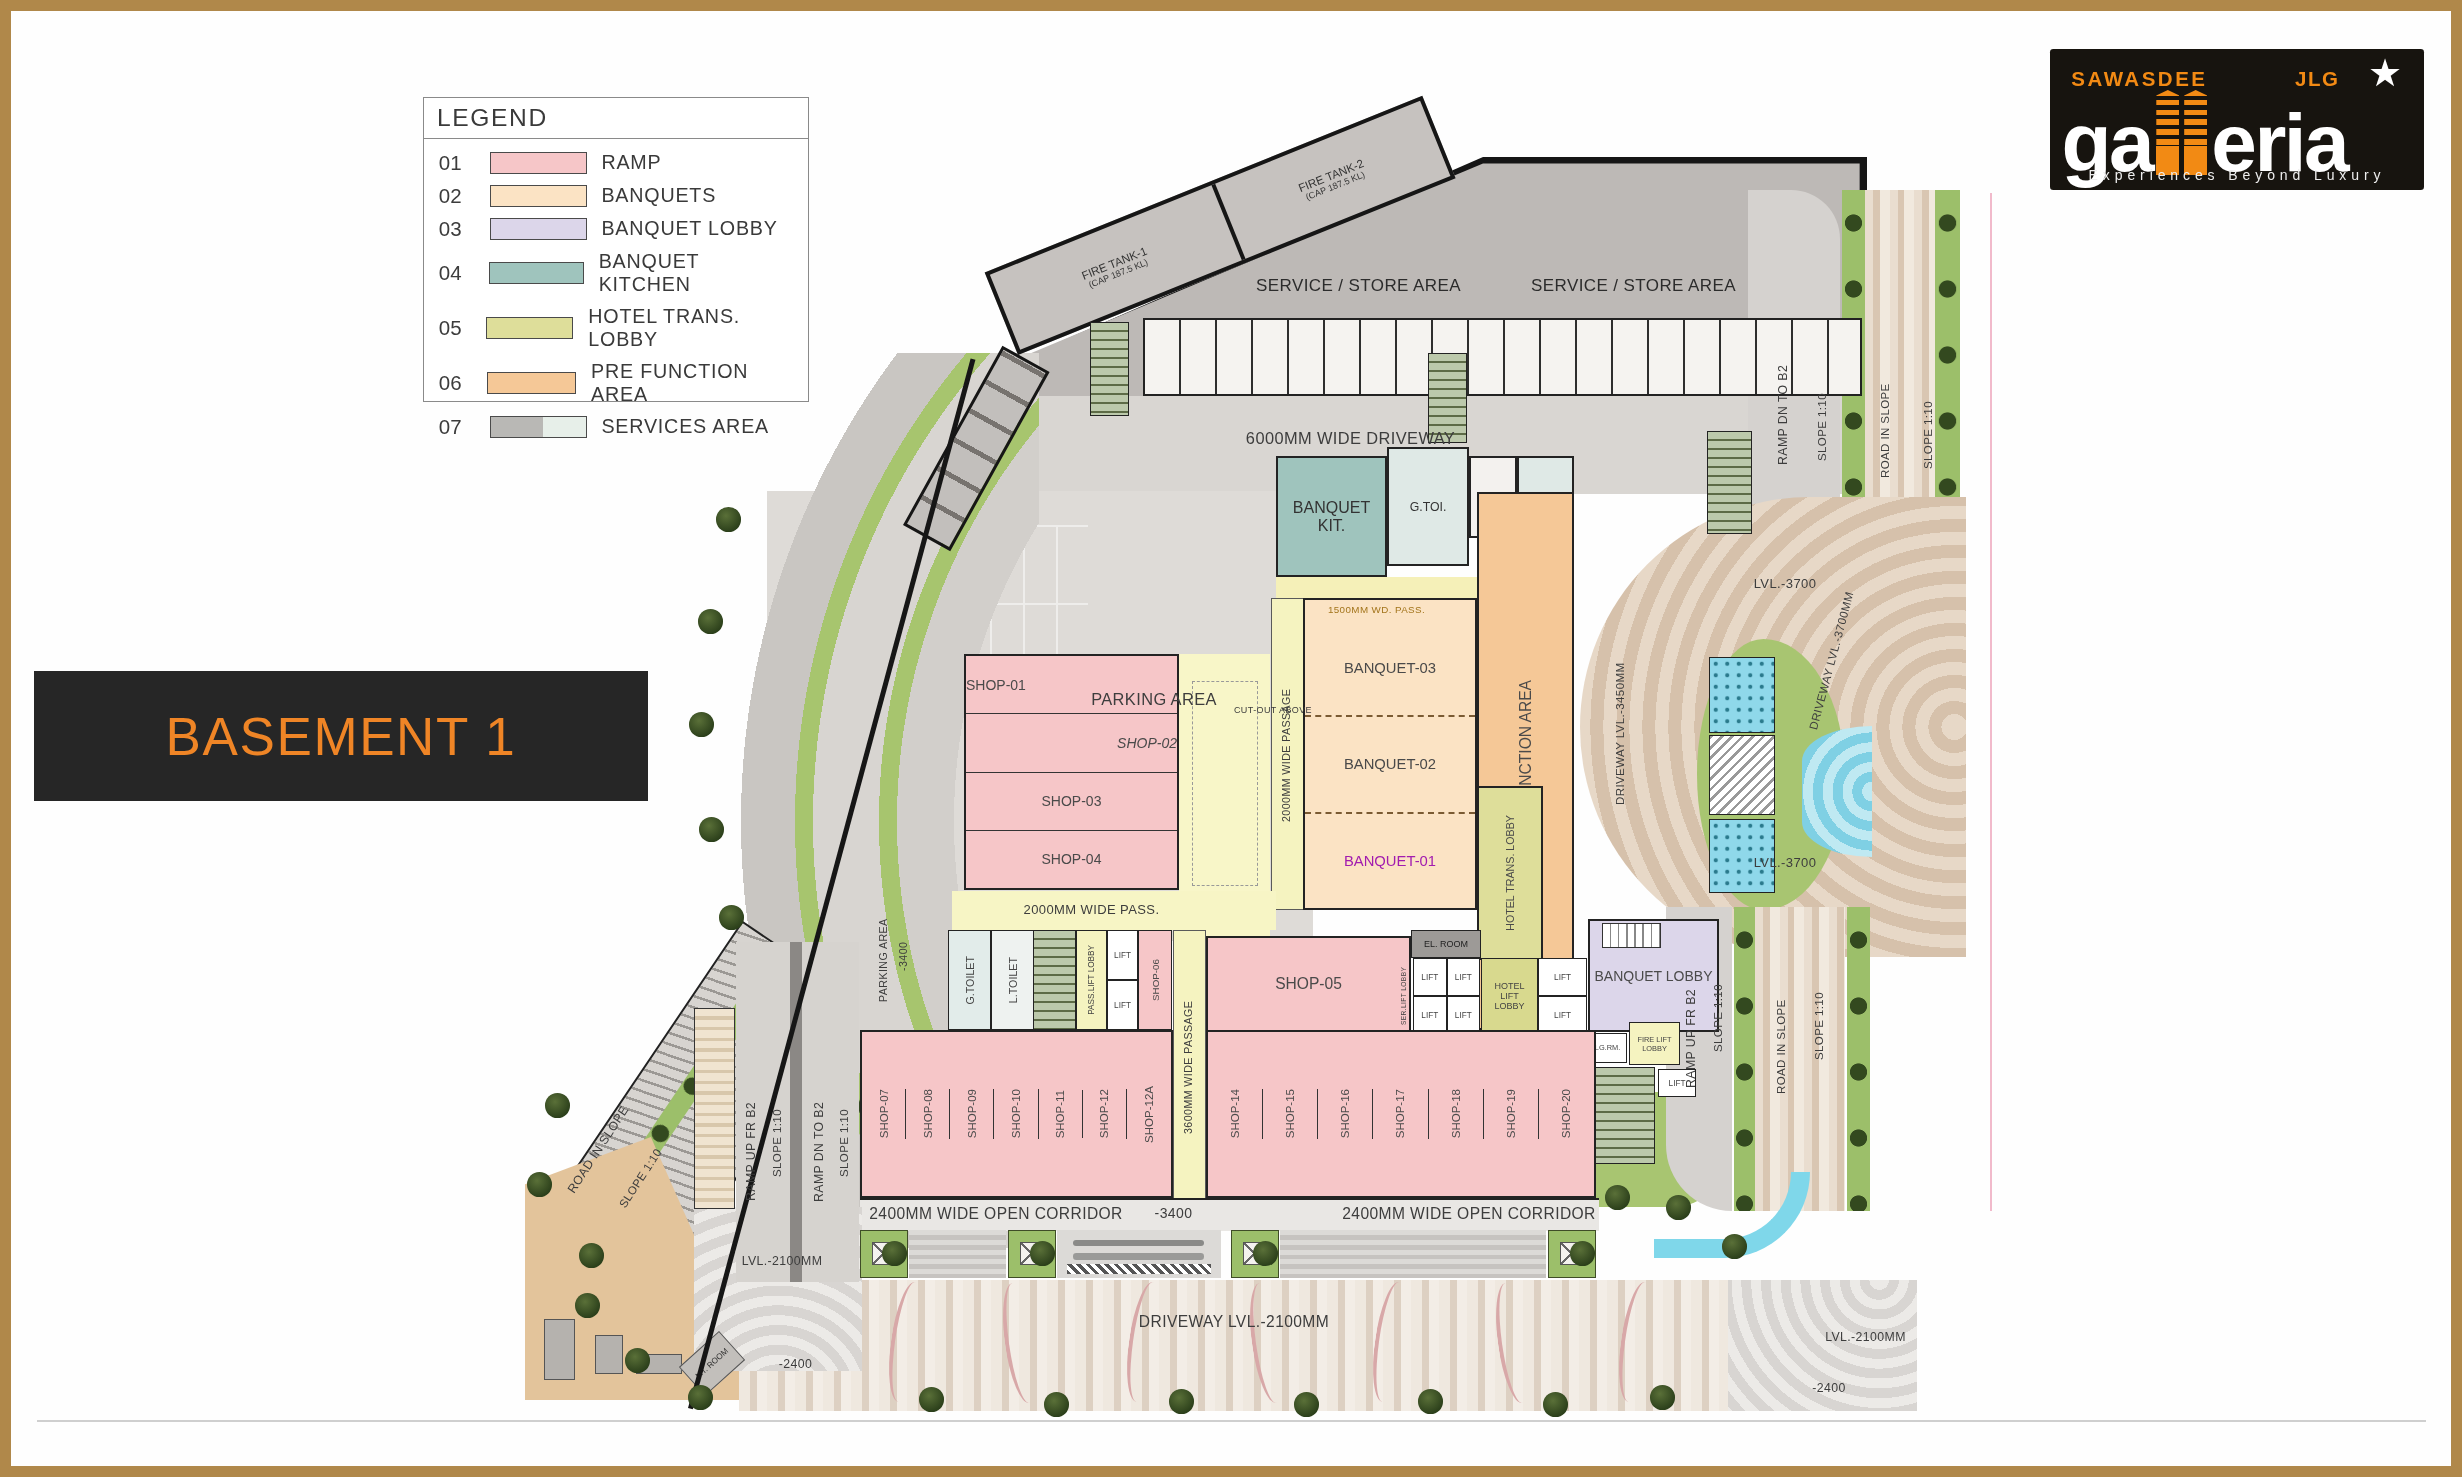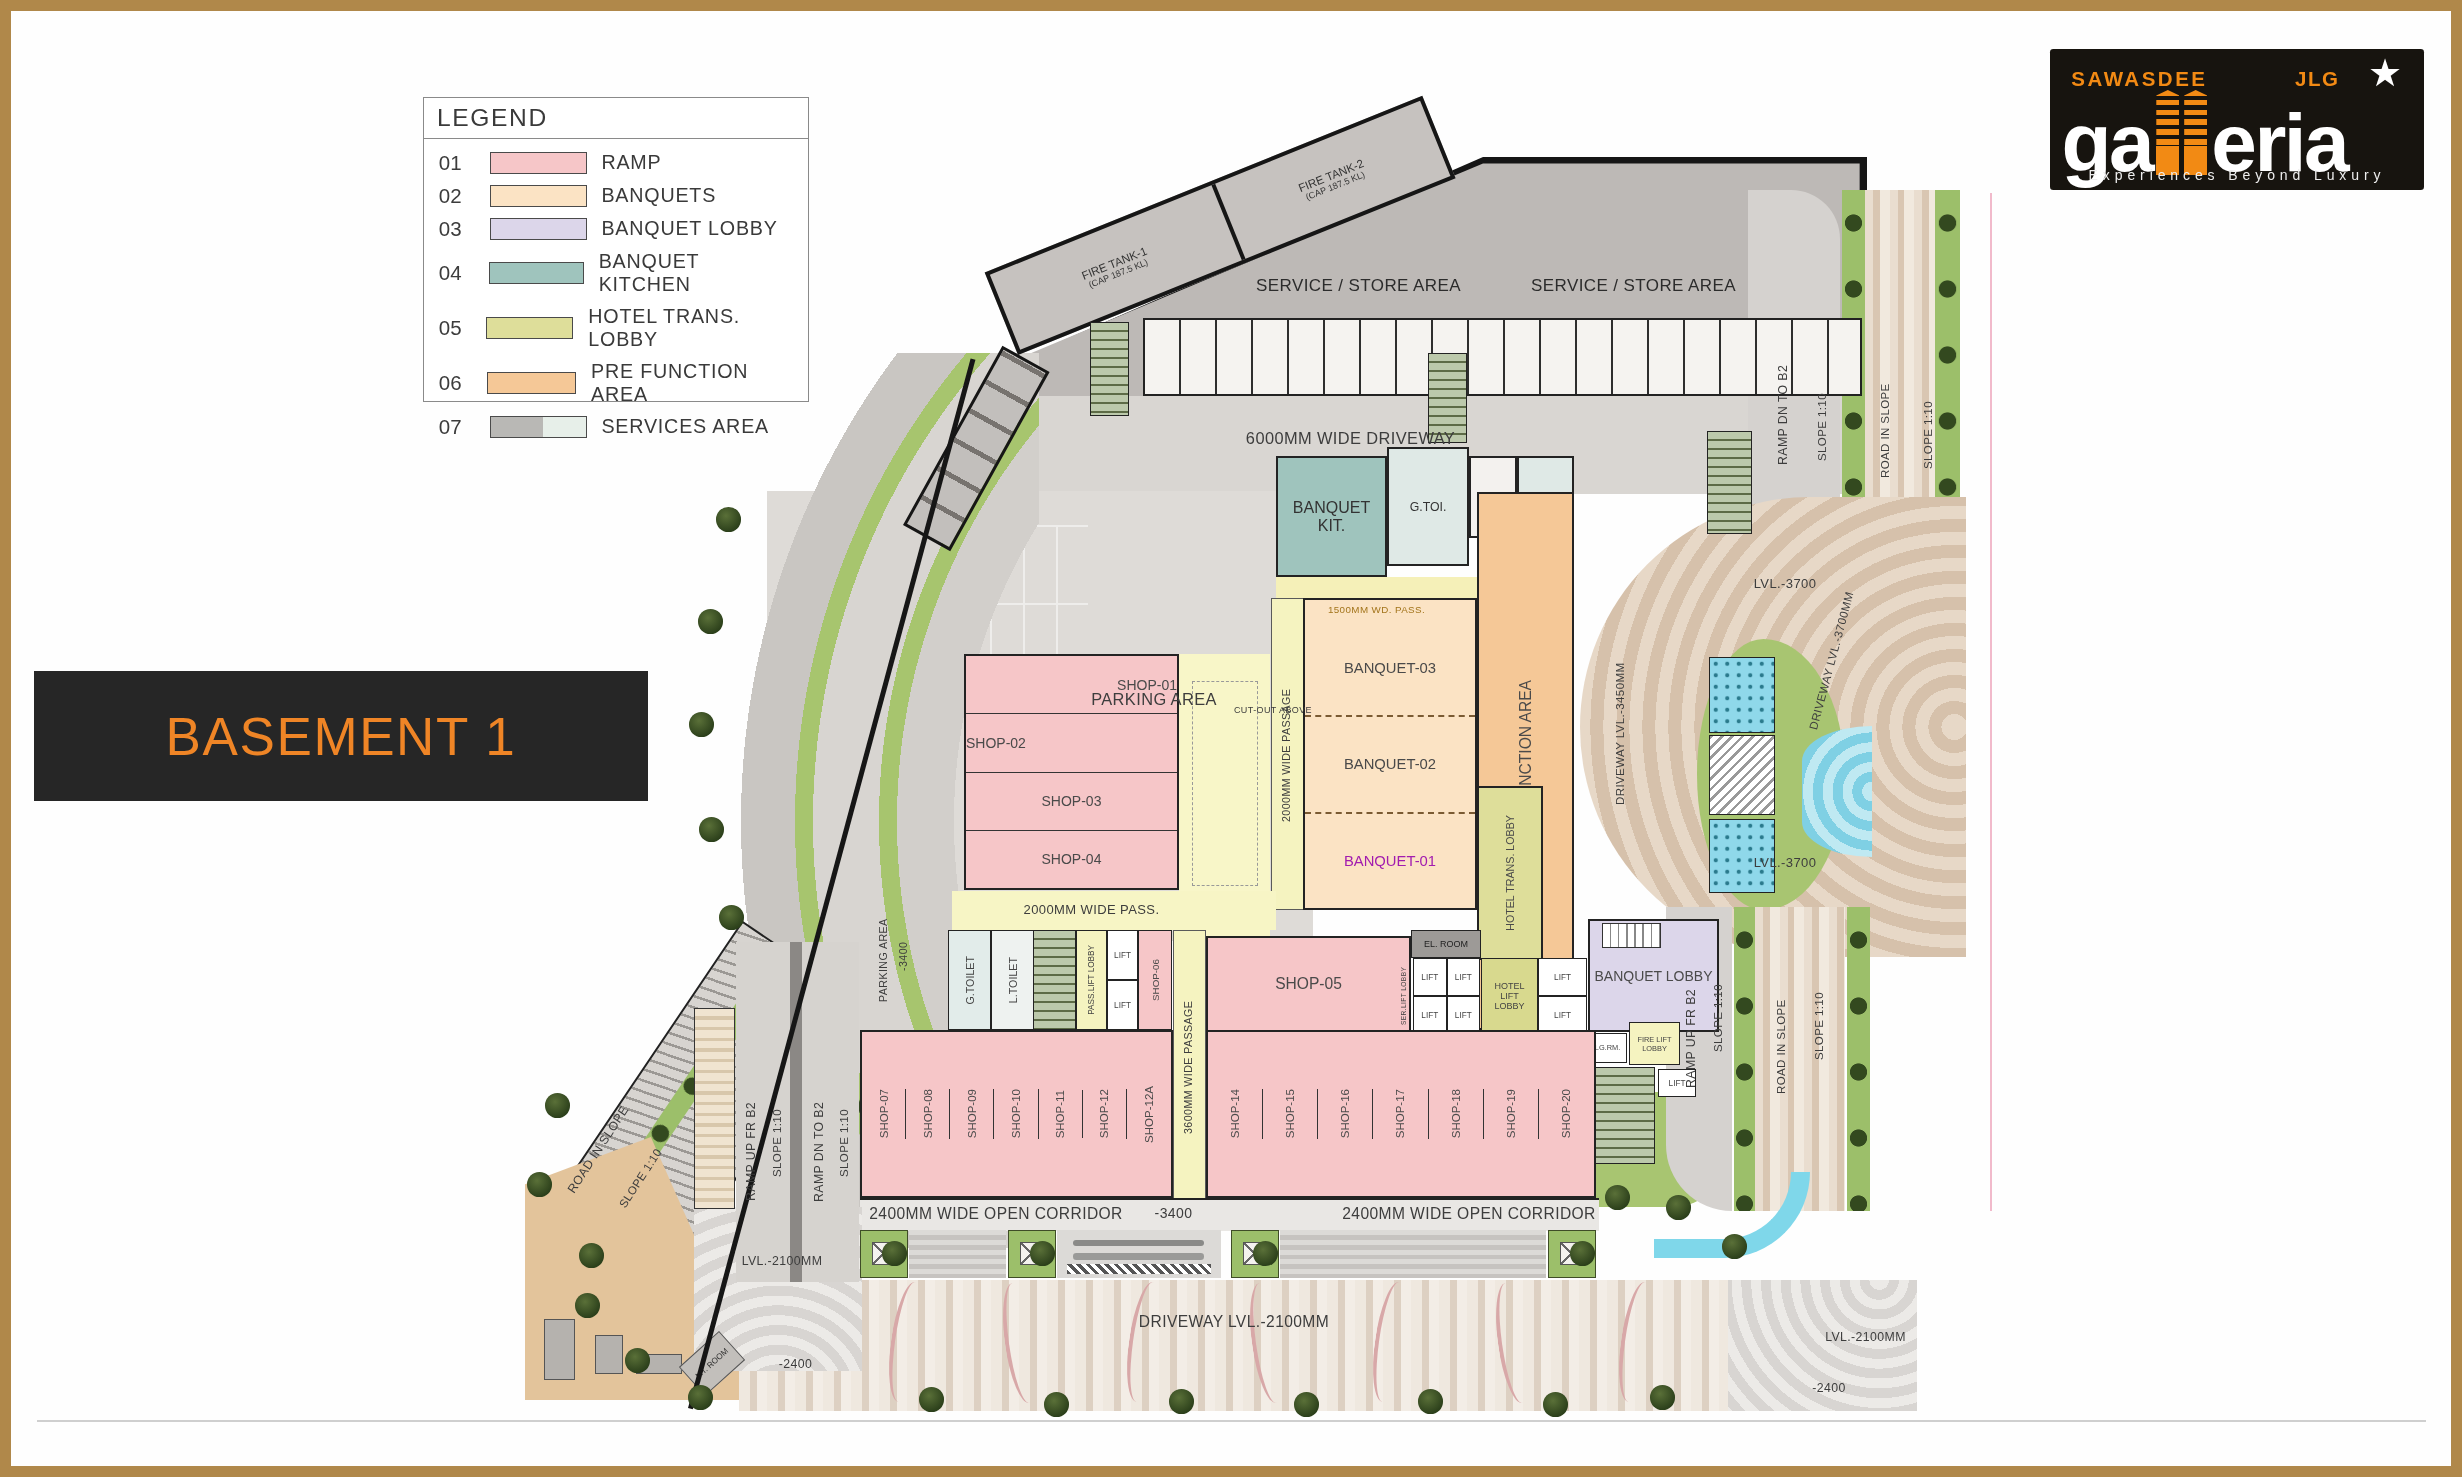--- a/index.html
+++ b/index.html
@@ -168,24 +168,24 @@
 
   <div class="room" style="left:1477px; top:492px; width:97px; height:538px; background:#f5c897;">
     <span class="v" style="font-size:15.6px; color:#4a4a4a;">PRE FUNCTION AREA</span>
   </div>
 
   <div class="room" style="left:1477px; top:786px; width:66px; height:174px; background:#dede9a;">
     <span class="v" style="font-size:10.7px; color:#4a4a4a;">HOTEL TRANS. LOBBY</span>
   </div>
 
   <div class="room" style="left:964px; top:654px; width:215px; height:236px; background:#f6c6c8; flex-direction:column; padding:0;">
-    <div style="flex:1; width:100%; display:flex; align-items:center; justify-content:flex-end; border-bottom:1.6px solid #333;">
+    <div style="flex:1; width:100%; display:flex; align-items:center; justify-content:flex-start; border-bottom:1.6px solid #333;">
       <span style="font-size:14px; color:#4a4a4a;">SHOP-01</span>
       </div>
-    <div style="flex:1; width:100%; display:flex; align-items:center; justify-content:flex-start; border-bottom:1.6px solid #333;">
+    <div style="flex:1; width:100%; display:flex; align-items:center; justify-content:flex-end; border-bottom:1.6px solid #333;font-style:italic;">
       <span style="font-size:14px; color:#4a4a4a;">SHOP-02</span>
       </div>
     <div style="flex:1; width:100%; display:flex; align-items:center; justify-content:center; border-bottom:1.6px solid #333;">
       <span style="font-size:14px; color:#4a4a4a;">SHOP-03</span>
       </div>
     <div style="flex:1; width:100%; display:flex; align-items:center; justify-content:center;">
       <span style="font-size:14px; color:#4a4a4a;">SHOP-04</span>
       </div>
   </div>
 

